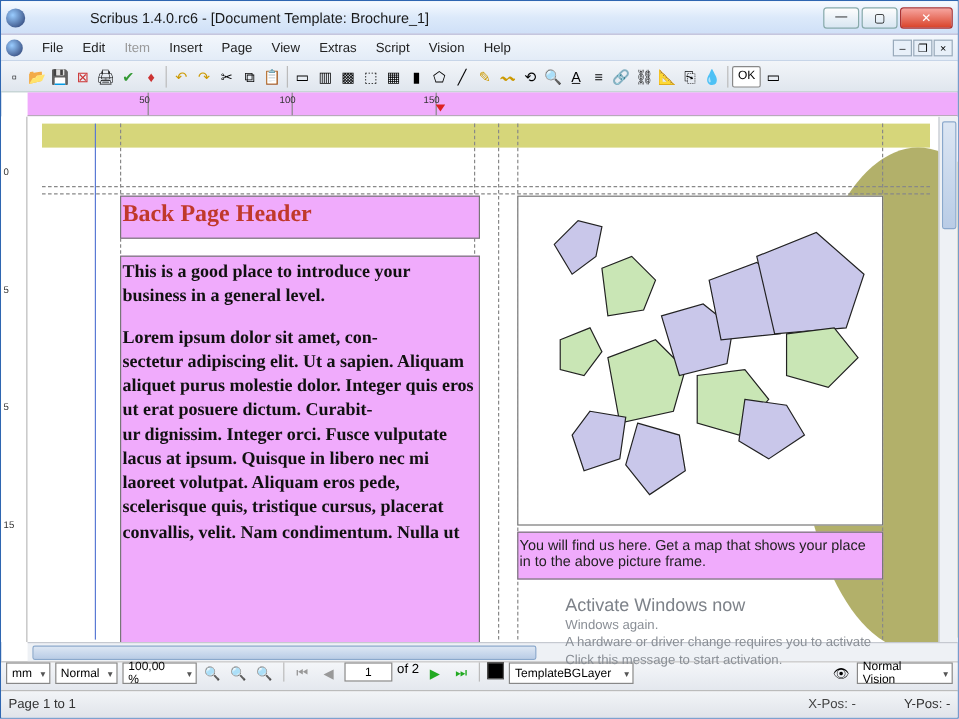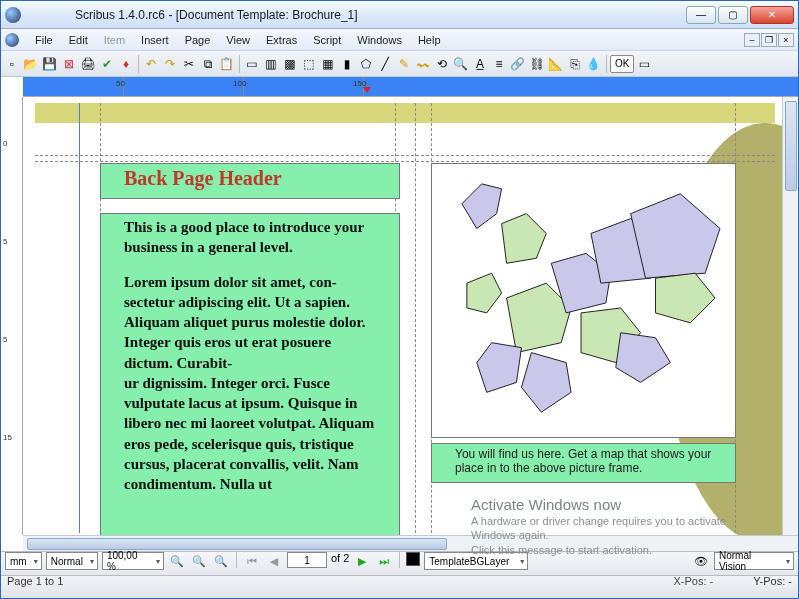--- a/index.html
+++ b/index.html
@@ -14,44 +14,44 @@
 .menubar { height: 22px; background: linear-gradient(#f3f7fc,#e3ecf7); display: flex; align-items: center; padding: 0 4px; border-bottom: 1px solid #c7d5e8; }
 .menubar .app-icon { width: 14px; height: 14px; border-radius: 50%; background: radial-gradient(circle at 35% 35%,#9cf,#236); margin-right: 8px; }
 .menu-item { padding: 2px 8px; color: #222; cursor: default; }
 .menu-item.disabled { color: #999; }
 .mdi-controls { margin-left: auto; display: flex; gap: 1px; }
 .mdi-btn { width: 16px; height: 14px; border: 1px solid #9ab; background: #e8f0f9; font-size: 9px; display: flex; align-items: center; justify-content: center; }
 .toolbar { height: 26px; background: linear-gradient(#f2f5f9,#e0e6ee); border-bottom: 1px solid #bcc; display: flex; align-items: center; padding: 0 2px; gap: 1px; overflow: hidden; }
 .tb-btn { width: 18px; height: 20px; border: 1px solid transparent; display: flex; align-items: center; justify-content: center; font-size: 12px; border-radius: 2px; }
 .tb-sep { width: 1px; height: 18px; background: #bbb; margin: 0 2px; }
 .tb-box { padding: 0 4px; border: 1px solid #888; background: #fff; height: 18px; display: flex; align-items: center; font-size: 10px; border-radius: 2px; }
-.ruler-h { height: 20px; background: #3b82f6; border-bottom: 1px solid #aaa; margin-left: 22px; position: relative; overflow: hidden; font-size: 8px; color: #333; }
+.ruler-h { height: 20px; background: #f0abfc; border-bottom: 1px solid #aaa; margin-left: 22px; position: relative; overflow: hidden; font-size: 8px; color: #333; }
 .ruler-h .tick { position: absolute; top: 0; width: 1px; height: 20px; background: #888; }
 .ruler-h .num { position: absolute; top: 2px; }
 .ruler-h .marker { position: absolute; top: 10px; width: 0; height: 0; border-left: 4px solid transparent; border-right: 4px solid transparent; border-top: 6px solid #d22; }
 .workarea { flex: 1; display: flex; position: relative; background: #fff; overflow: hidden; }
 .ruler-v { width: 22px; background: #fff; border-right: 1px solid #aaa; position: relative; font-size: 8px; color: #333; }
 .ruler-v .num { position: absolute; left: 2px; }
 .canvas-wrap { flex: 1; position: relative; overflow: hidden; background: #fff; }
 .canvas { position: absolute; left: 12px; top: 6px; width: 740px; height: 420px; }
 .header-band { position: absolute; left: 0; top: 0; width: 740px; height: 20px; background: #d6d67a; }
 .guide-v { position: absolute; top: 0; bottom: -20px; width: 0; border-left: 1px dashed #888; }
 .guide-h { position: absolute; left: 0; right: 0; height: 0; border-top: 1px dashed #888; }
 .margin-line { position: absolute; background: #5a7ad4; }
-.panel { position: absolute; border: 1px solid #777; background: #86efac; padding: 3px 23px; }
+.panel { position: absolute; border: 1px solid #777; background: #f0abfc; padding: 3px 1px; }
 .back-header { color: #c0392b; font-family: Georgia, serif; font-weight: bold; font-size: 20px; }
 .body-text { font-family: Georgia, serif; font-size: 15px; line-height: 1.35; color: #111; font-weight: bold; }
 .caption { font-family: Arial, sans-serif; font-size: 12px; color: #222; }
 .map-box { position: absolute; border: 1px solid #777; background: #fff; overflow: hidden; }
 .scrollbar-v { position: absolute; right: 0; top: 0; width: 16px; height: 100%; background: #eef1f5; border-left: 1px solid #c5c9d0; }
 .scrollbar-v .thumb { position: absolute; left: 2px; width: 12px; background: linear-gradient(#dce6f3,#b9cce6); border: 1px solid #8aa8cc; border-radius: 2px; }
 .scrollbar-h { height: 16px; background: #eef1f5; border-top: 1px solid #c5c9d0; margin-left: 22px; position: relative; }
 .scrollbar-h .thumb { position: absolute; top: 2px; height: 12px; background: linear-gradient(#dce6f3,#b9cce6); border: 1px solid #8aa8cc; border-radius: 2px; }
 .statusbar2 { height: 24px; background: linear-gradient(#f4f6f9,#e4e8ee); border-top: 1px solid #bbb; display: flex; align-items: flex-start; padding: 0 4px; gap: 4px; font-size: 11px; }
-.statusbar3 { height: 20px; background: linear-gradient(#f2f4f7,#e0e4ea); border-top: 1px solid #bbb; display: flex; align-items: flex-end; padding: 11px 6px; font-size: 11px; color: #333; }
+.statusbar3 { height: 20px; background: linear-gradient(#f2f4f7,#e0e4ea); border-top: 1px solid #bbb; display: flex; align-items: center; padding: 11px 6px; font-size: 11px; color: #333; }
 .sel { border: 1px solid #888; background: #fff; height: 18px; padding: 0 14px 0 4px; display: flex; align-items: center; font-size: 10px; position: relative; }
 .sel::after { content: "▾"; position: absolute; right: 3px; font-size: 8px; color: #555; }
 .sb-btn { width: 18px; height: 18px; display: flex; align-items: center; justify-content: center; border: 1px solid transparent; border-radius: 2px; }
 .sb-sep { width: 1px; height: 16px; background: #bbb; margin: 0 2px; }
 .page-input { width: 40px; height: 16px; border: 1px solid #888; background: #fff; text-align: center; font-size: 10px; }
 .layer-swatch { width: 14px; height: 14px; background: #000; border: 1px solid #555; }
 .activate { position: absolute; right: 28px; bottom: 42px; width: 300px; color: #8a8f96; font-size: 11px; line-height: 1.3; pointer-events: none; margin-top: 48px; }
 .activate .hd { font-size: 15px; color: #7d8289; }
 .xpos { margin-left: auto; color: #444; }
 .arc { position: absolute; right: -90px; top: 20px; width: 200px; height: 420px; border-radius: 50%; background: #b2b06a; }
@@ -74,21 +74,21 @@
   <div class="menubar">
     <div class="app-icon"></div>
     <div class="menu-item">File</div>
     <div class="menu-item">Edit</div>
     <div class="menu-item disabled">Item</div>
     <div class="menu-item">Insert</div>
     <div class="menu-item">Page</div>
     <div class="menu-item">View</div>
     <div class="menu-item">Extras</div>
     <div class="menu-item">Script</div>
-    <div class="menu-item">Windows</div>
+    <div class="menu-item">Vision</div>
     <div class="menu-item">Help</div>
     <div class="mdi-controls">
       <div class="mdi-btn">–</div>
       <div class="mdi-btn">❐</div>
       <div class="mdi-btn">×</div>
     </div>
   </div>
 
   <div class="toolbar">
     <div class="tb-btn">▫</div>
@@ -227,16 +227,16 @@
   <div class="statusbar3">
     <span>Page 1 to 1</span>
     <span class="xpos">X-Pos:  -</span>
     <span style="width:40px"></span>
     <span>Y-Pos:  -</span>
   </div>
 </div>
 
 <div class="activate">
   <div class="hd">Activate Windows now</div>
+  <div>Windows again.</div>
   <div>A hardware or driver change requires you to activate</div>
-  <div>Windows again.</div>
   <div>Click this message to start activation.</div>
 </div>
 
 </body></html>

